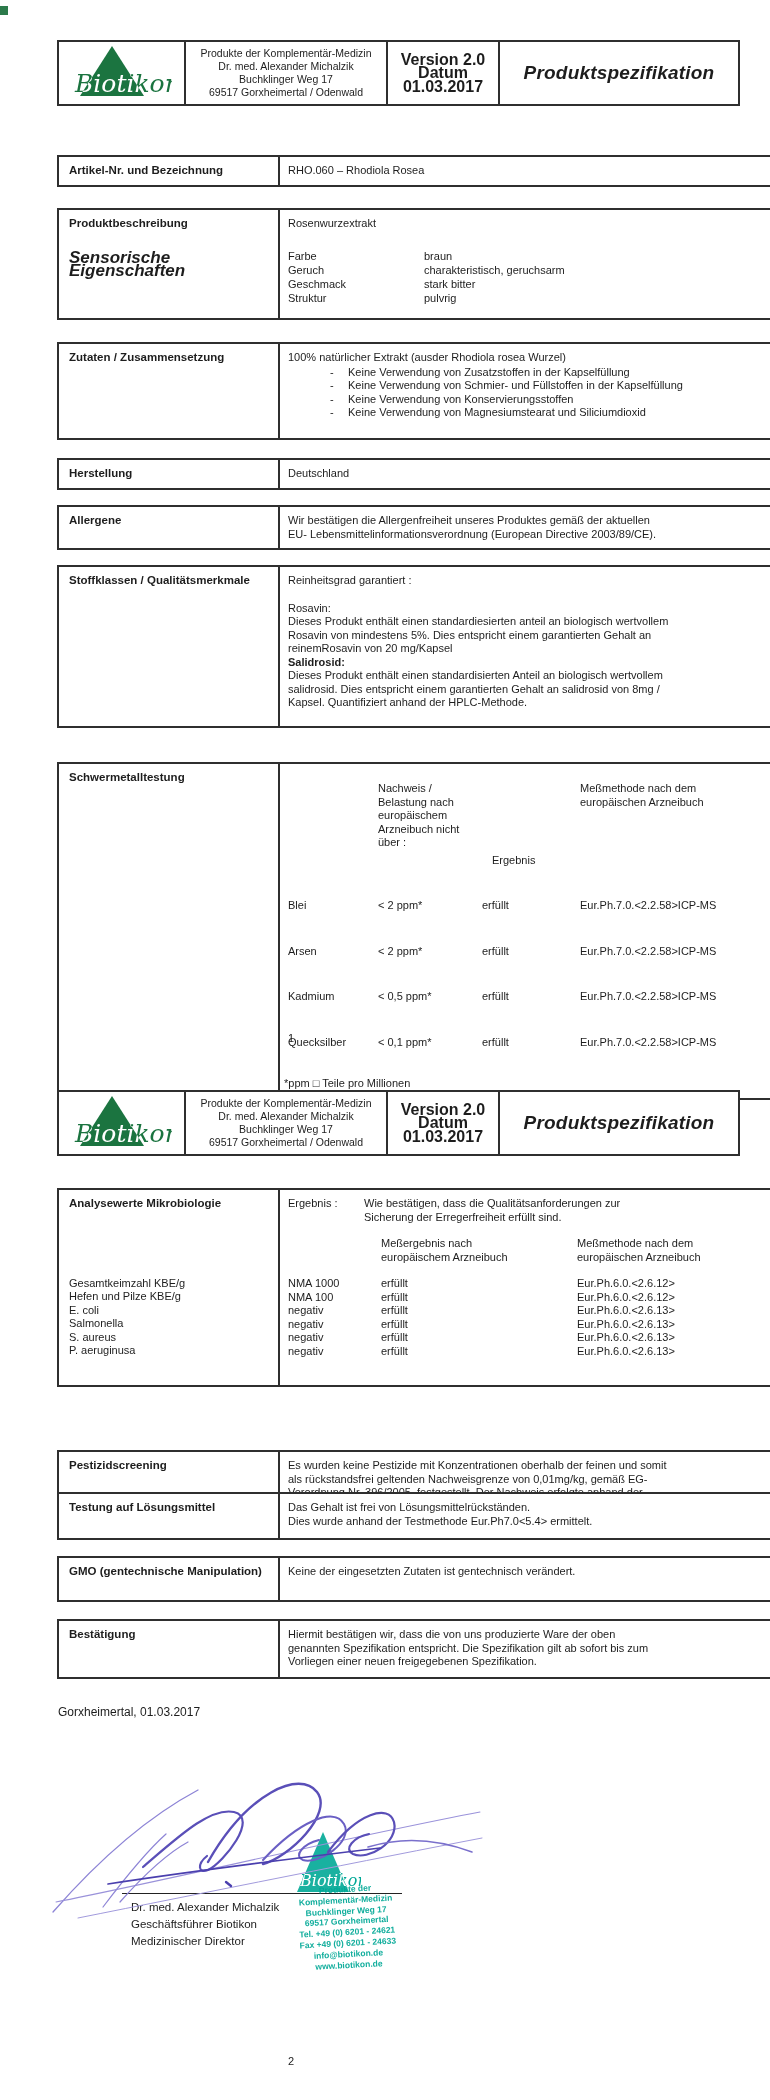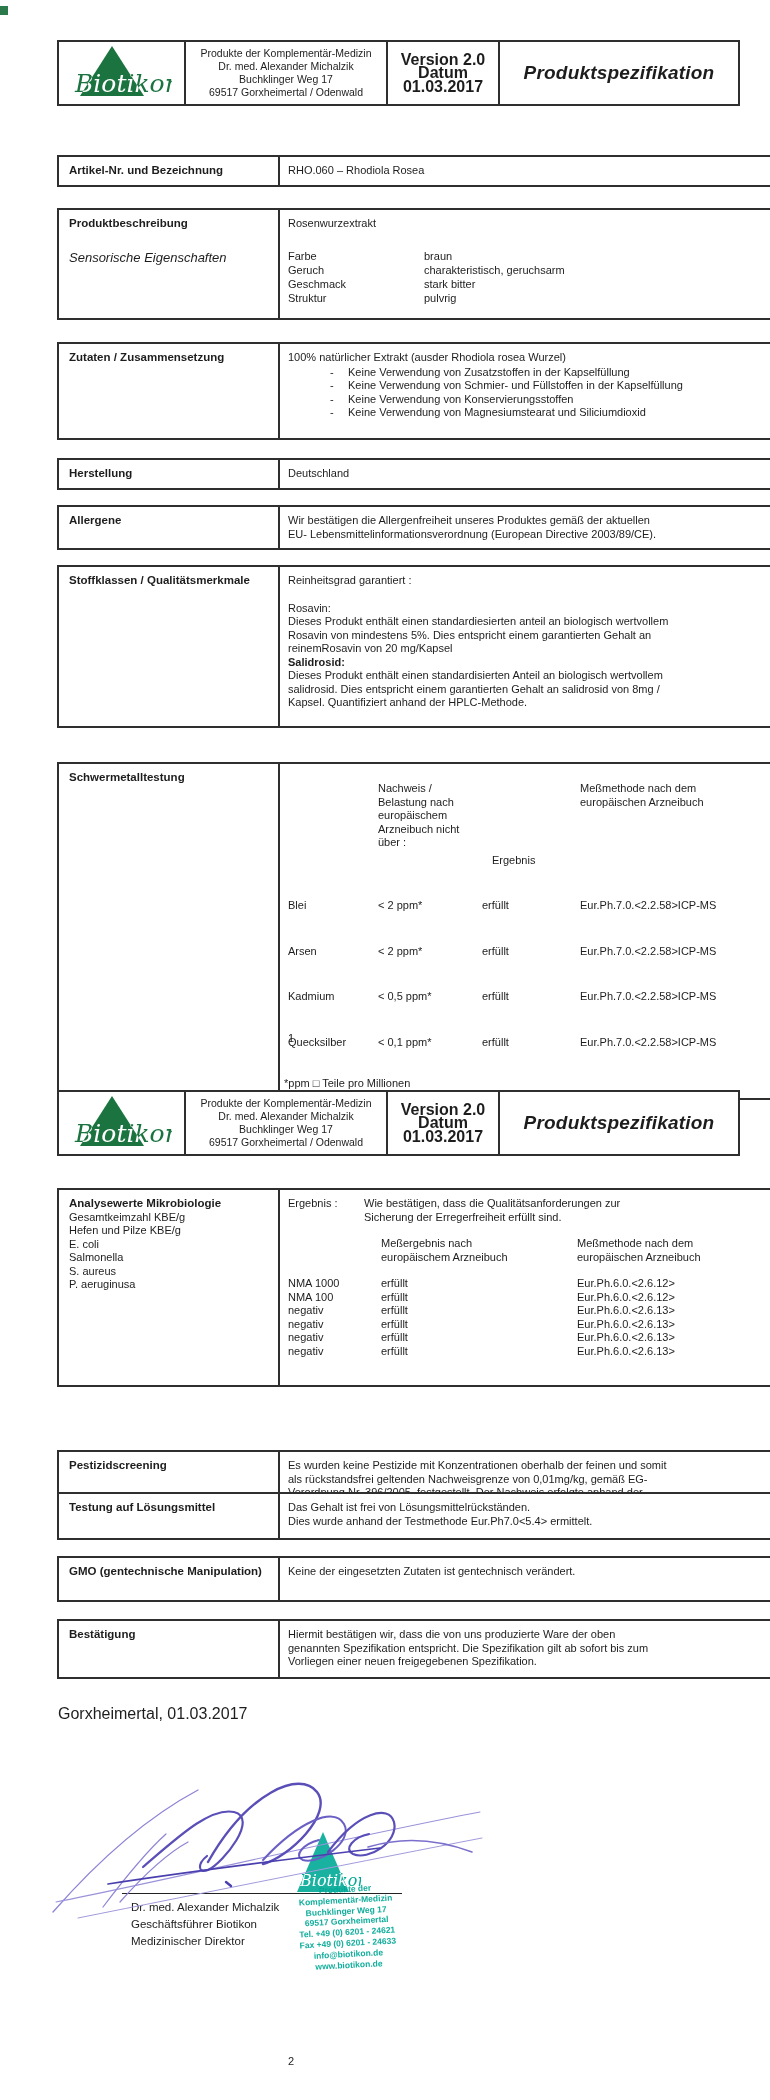--- a/index.html
+++ b/index.html
@@ -10,42 +10,42 @@
   .val{flex:1;padding:7px 10px 7px 8px;font-size:11px;line-height:13.5px}
   .line{display:block}
   
   .hdr{position:absolute;left:57px;width:683px;height:66px;border:2px solid #2f2f2f;display:grid;grid-template-columns:127px 202px 112px 1fr;background:#fff}
   .hdr>div{border-right:2px solid #2f2f2f;display:flex;flex-direction:column;align-items:center;justify-content:center}
   .hdr>div:last-child{border-right:none}
   .hdr-company div{font-size:10.5px;line-height:13px;text-align:center}
   .hdr-version div{font-size:16px;line-height:13.5px;font-weight:bold;text-align:center}
   .hdr-title{font-size:19px;font-weight:bold;font-style:italic;letter-spacing:.2px}
   
-  .sublabel{font-weight:normal;font-style:italic;font-size:13px;margin-top:20px}
+  .sublabel{font-weight:bold;font-style:italic;font-size:17px;margin-top:20px}
   .prop-grid{display:grid;grid-template-columns:136px 1fr;margin-top:18px;line-height:14px}
   
   .bullets{margin-top:1px}
   .bullet{display:flex;padding-left:42px}
   .dash{flex:0 0 18px}
   .bullet span:last-child{flex:1;max-width:384px}
   
   .bold-head{font-weight:normal;margin-top:14px}
   
   .sm-grid{display:grid;grid-template-columns:90px 104px 98px 145px;align-content:start;padding-top:18px}
   .sm-grid .pt{margin-top:32px}
   .sm-erg{padding-left:10px;margin-top:4px}
   .sm-foot{grid-column:1 / 5;margin-top:28px;margin-left:-4px}
   
-  .mk-names{font-weight:normal;font-size:11px;line-height:13.5px}
+  .mk-names{margin-top:66px;font-weight:normal;font-size:11px;line-height:13.5px}
   .mk-row1{display:flex}
   .mk-erg{flex:0 0 76px}
   .mk-heads{display:grid;grid-template-columns:93px 196px 1fr;margin-top:13px}
   .mk-grid{display:grid;grid-template-columns:93px 196px 1fr;margin-top:13px;line-height:13.5px}
   
-  .place-date{position:absolute;left:58px;top:1705px;font-size:16px}
+  .place-date{position:absolute;left:58px;top:1705px;font-size:12px}
   .sig-line{position:absolute;left:122px;top:1893px;width:280px;border-top:1.5px solid #222}
   .sig-labels{position:absolute;left:131px;top:1899px;font-size:11.5px;line-height:17px;z-index:3}
   .stamp-text{position:absolute;left:272px;top:1884px;width:150px;text-align:center;font-size:8.5px;line-height:10.8px;font-weight:bold;color:var(--stamp-teal,#00a896);transform:rotate(-3deg);z-index:2;opacity:.93}
   .stamp-logo{position:absolute;left:291px;top:1830px;z-index:1}
   .sig-svg{position:absolute;left:48px;top:1752px;z-index:4;pointer-events:none}
   .page-num{position:absolute;left:288px;font-size:11px}
   .scan-artifact{position:absolute;left:0;top:6px;width:8px;height:9px;background:#2c7a4b}
 </style>
 </head>
 <body>

